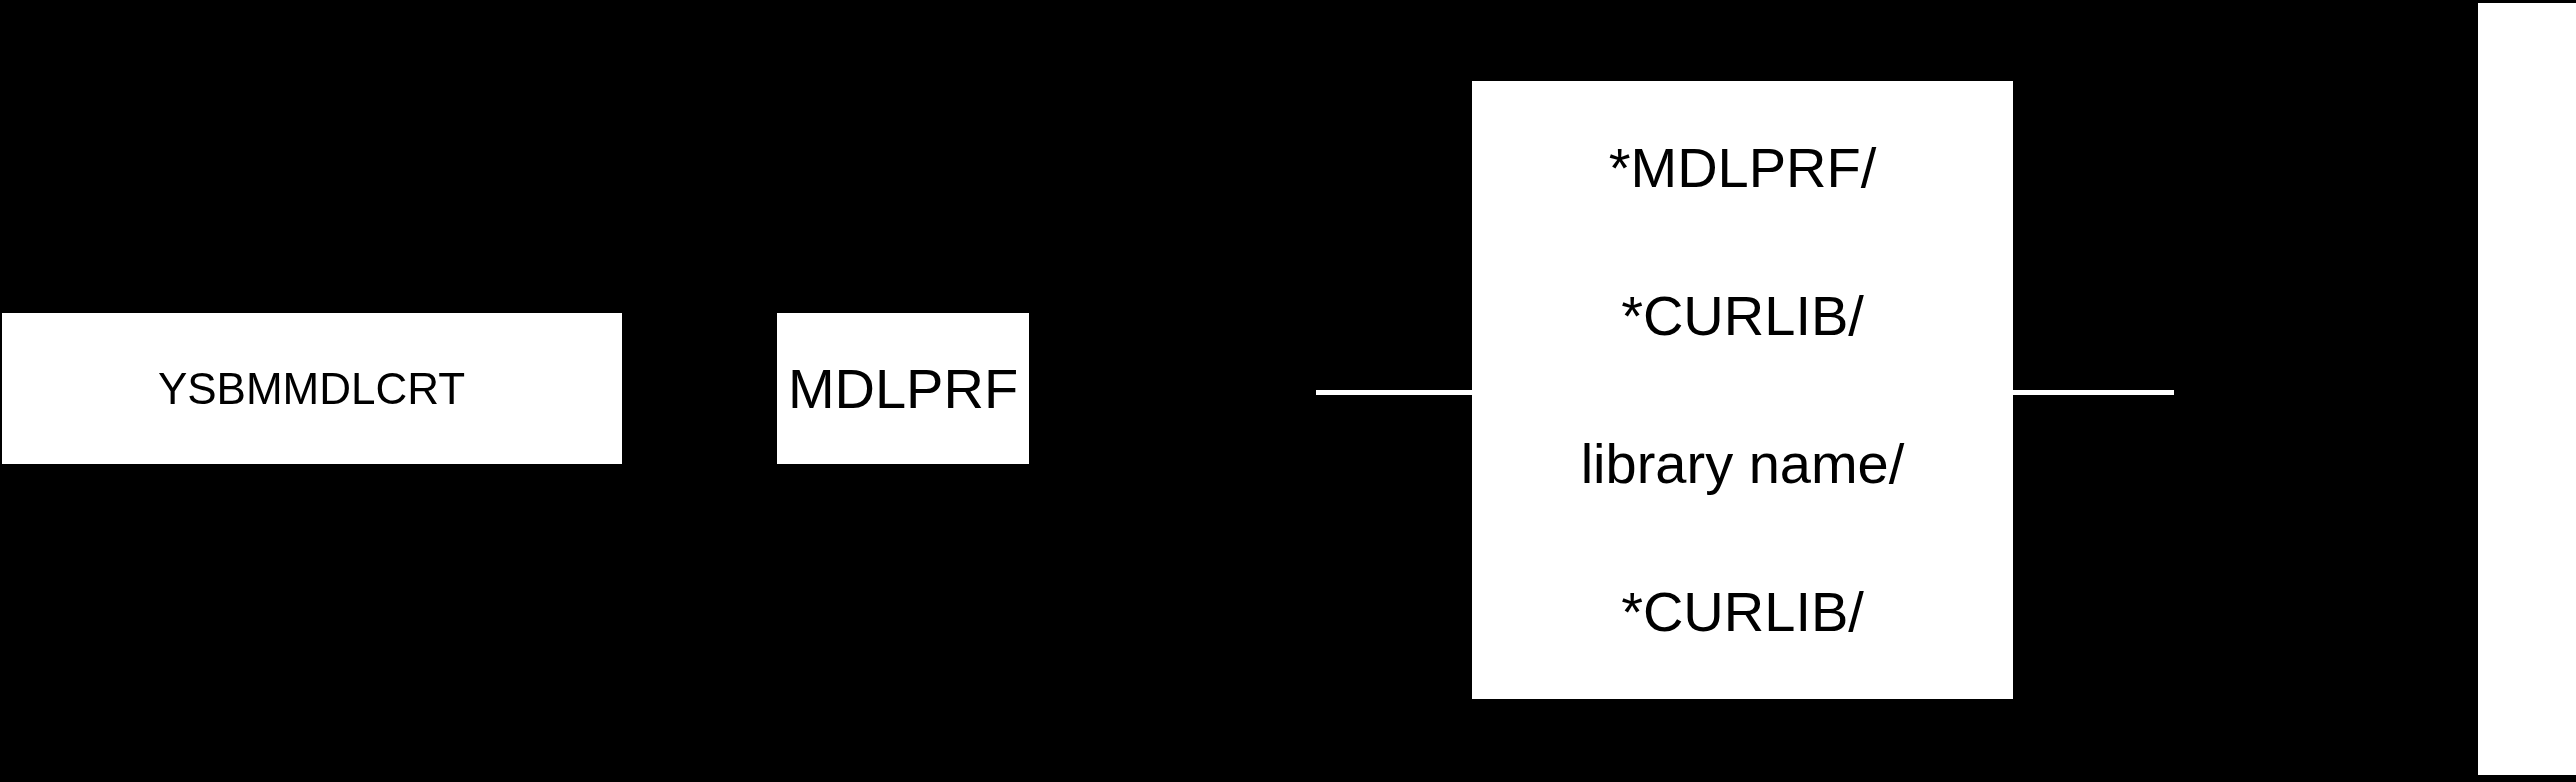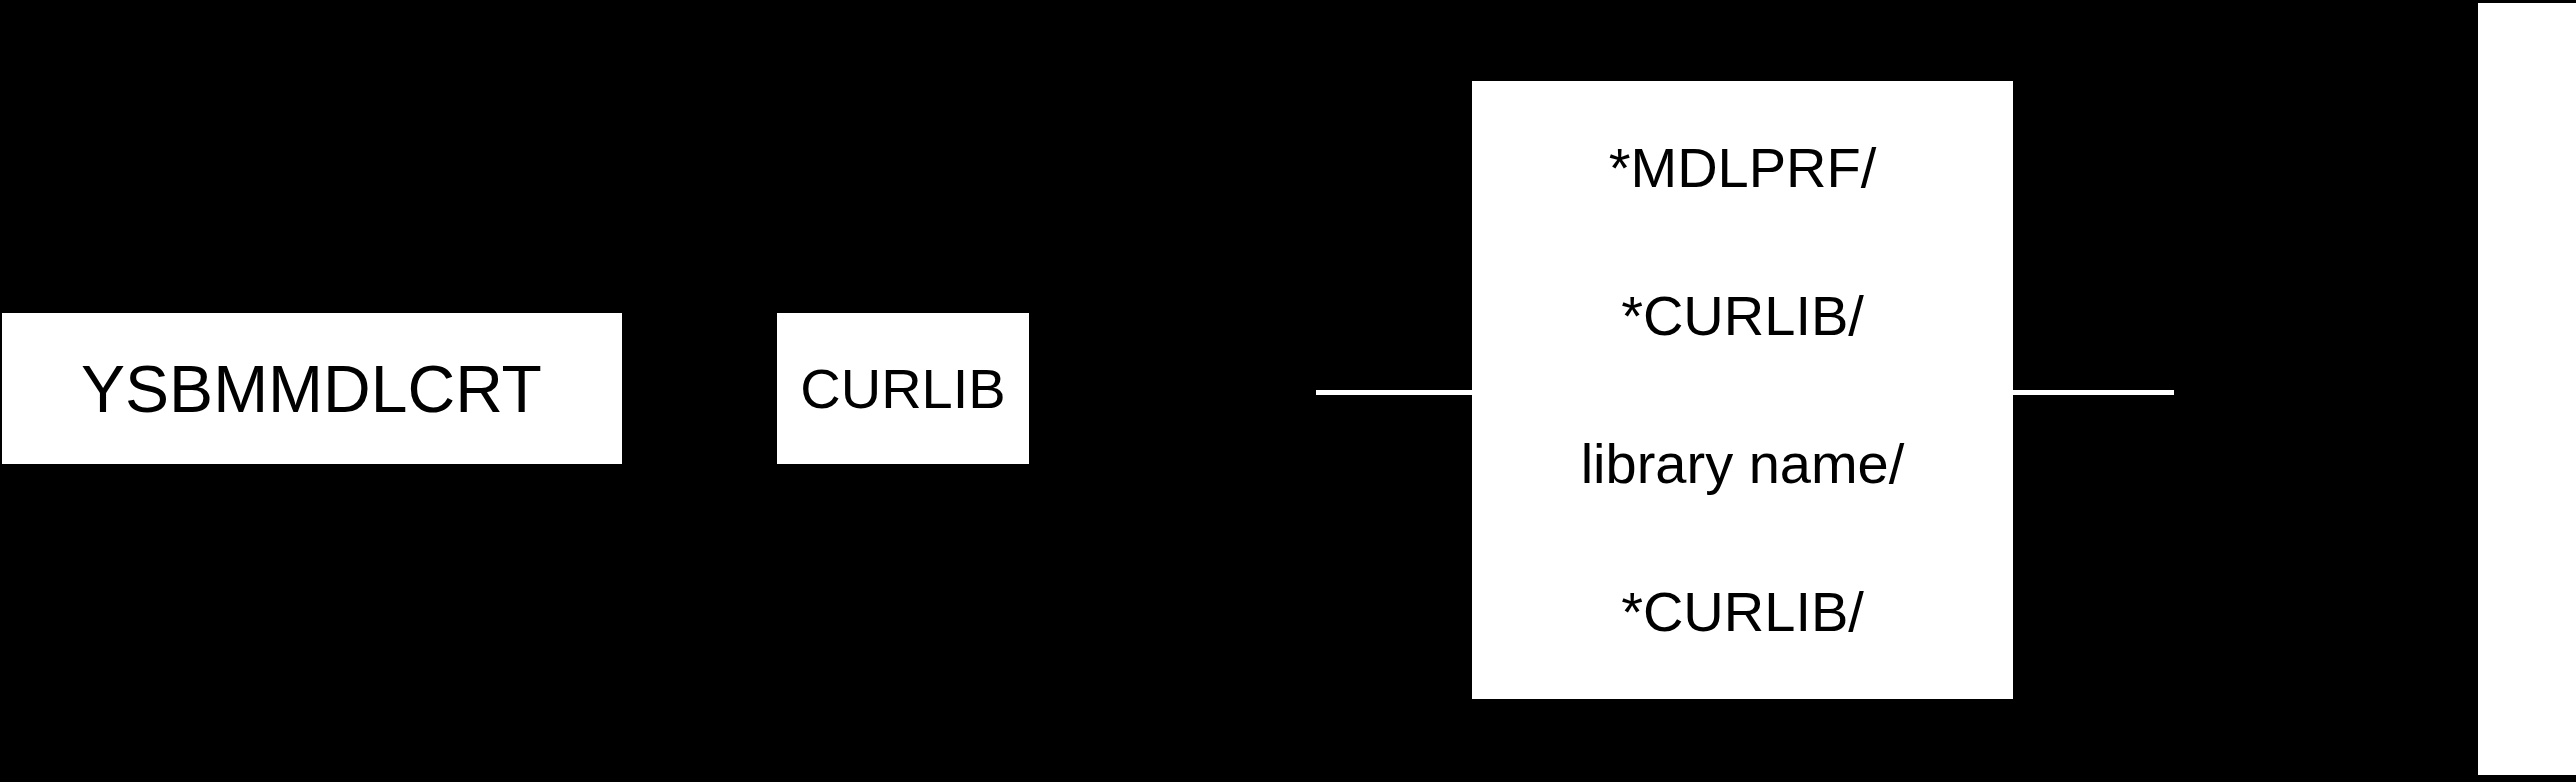--- a/index.html
+++ b/index.html
@@ -35,21 +35,21 @@
     line-height: 1.0;
   }
   
   #box-command {
     left: 1.5px;
     top: 313px;
     width: 620px;
     height: 151px;
   }
   #box-command .node-line {
-    font-size: 66px;
+    font-size: 44px;
   }
   
   #box-keyword {
     left: 777px;
     top: 313px;
     width: 252px;
     height: 151px;
   }
   #box-keyword .node-line {
     font-size: 56px;
@@ -98,21 +98,21 @@
 </head>
 <body>
 
 <div id="canvas">
 
   <div class="node-box" id="box-command">
     <span class="node-line">YSBMMDLCRT</span>
   </div>
 
   <div class="node-box" id="box-keyword">
-    <span class="node-line">CURLIB</span>
+    <span class="node-line">MDLPRF</span>
   </div>
 
   <div class="connector" id="connector-left"></div>
 
   <div class="node-box" id="box-qualifier">
     <span class="node-line">*MDLPRF/</span>
     <span class="node-line">*CURLIB/</span>
     <span class="node-line">library name/</span>
     <span class="node-line">*CURLIB/</span>
   </div>

